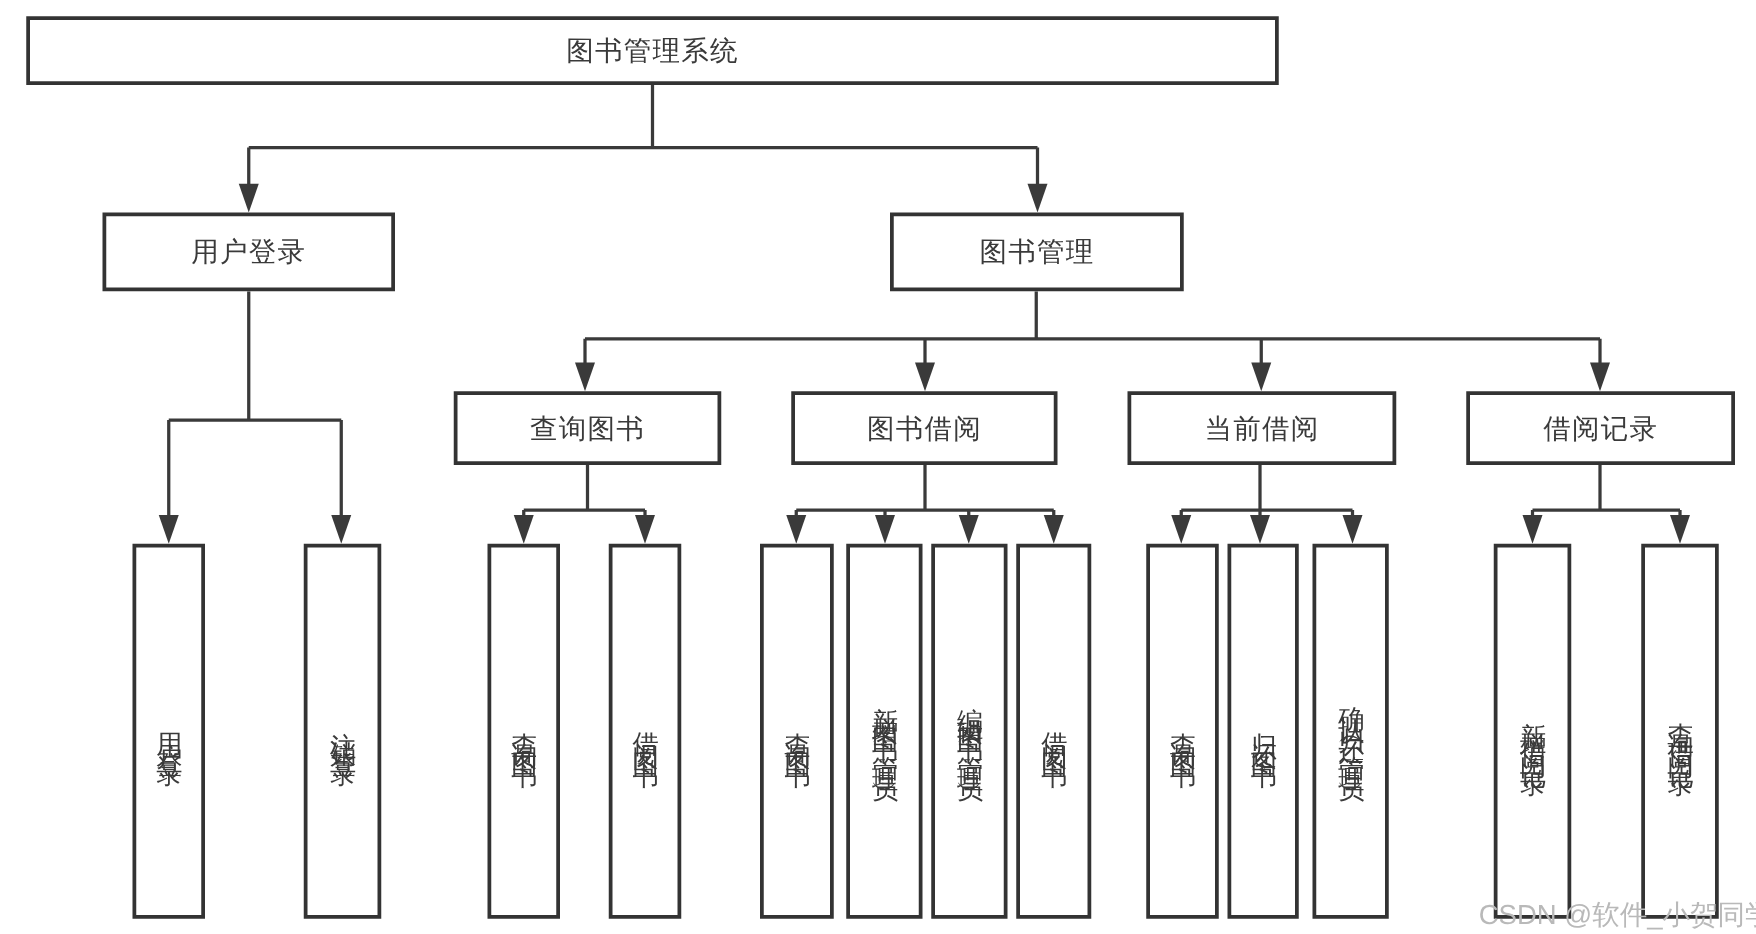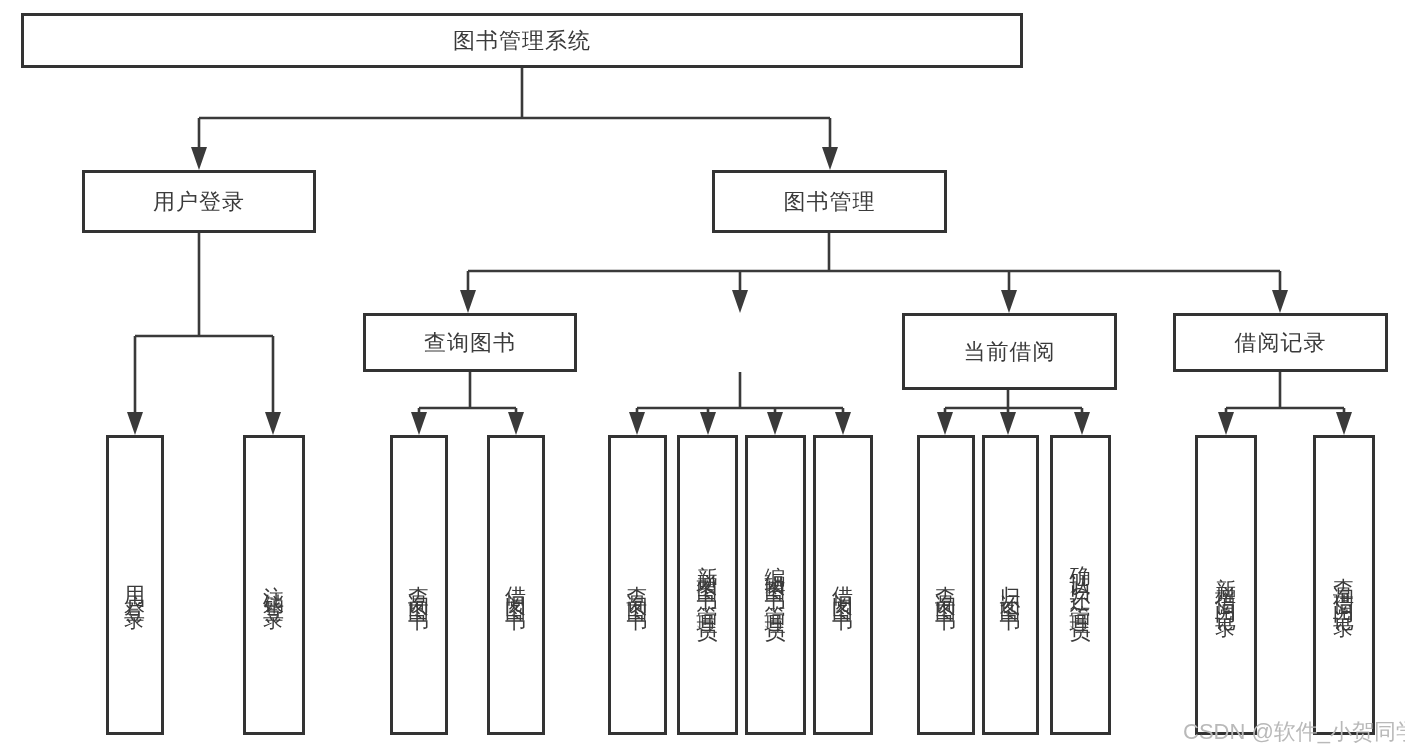--- a/index.html
+++ b/index.html
@@ -94,21 +94,24 @@
   <div class="node h-node" style="left:82px;top:170px;width:234px;height:63px;">
     <span>用户登录</span>
   </div>
   <div class="node h-node" style="left:712px;top:170px;width:235px;height:63px;">
     <span>图书管理</span>
   </div>
 
   <div class="node h-node" style="left:363px;top:313px;width:214px;height:59px;">
     <span>查询图书</span>
   </div>
-  <div class="node h-node" style="left:902px;top:313px;width:215px;height:77px;">
+  <div class="node h-node" style="left:633px;top:313px;width:213px;height:59px;">
+    <span>图书借阅</span>
+  </div>
+  <div class="node h-node" style="left:902px;top:313px;width:215px;height:59px;">
     <span>当前借阅</span>
   </div>
   <div class="node h-node" style="left:1173px;top:313px;width:215px;height:59px;">
     <span>借阅记录</span>
   </div>
 
   <div class="node v-node" style="left:106px;top:435px;width:58px;height:300px;">
     <span>用户登录</span>
   </div>
   <div class="node v-node" style="left:243px;top:435px;width:62px;height:300px;">

